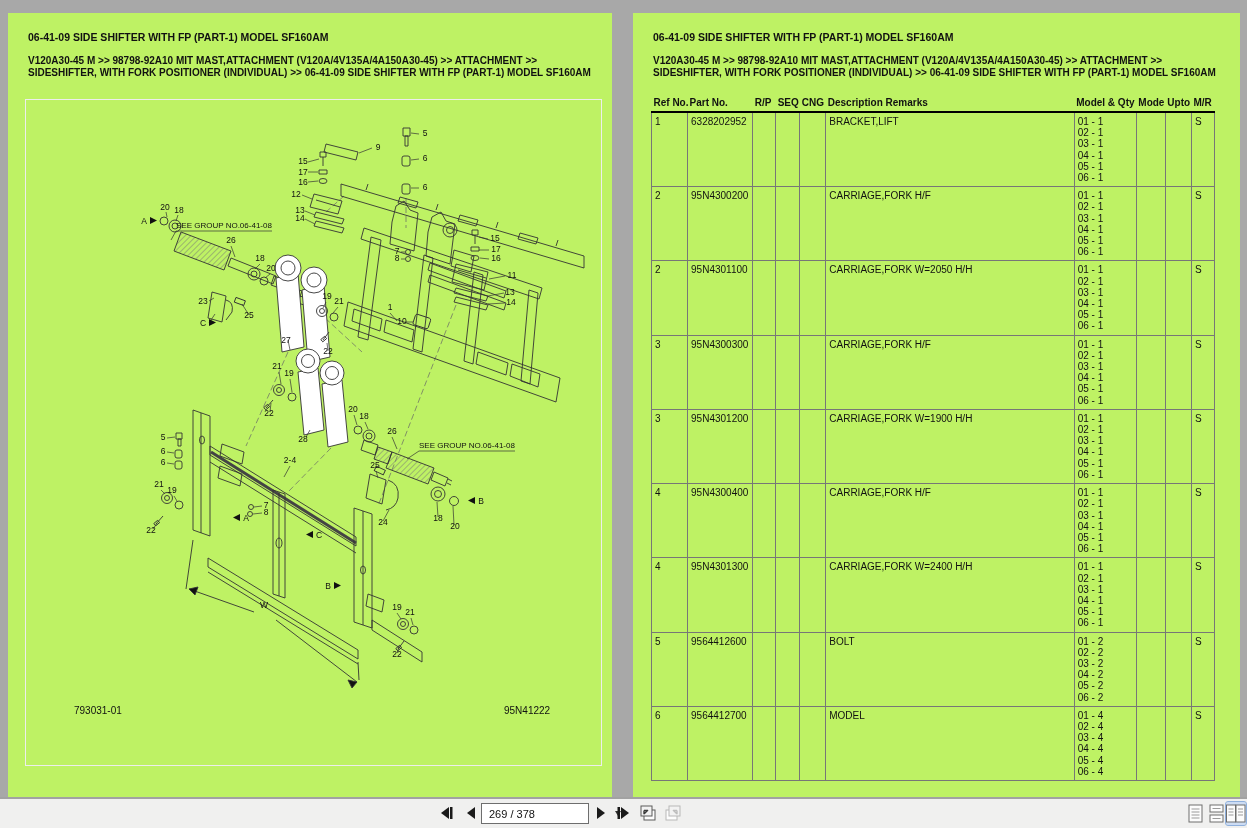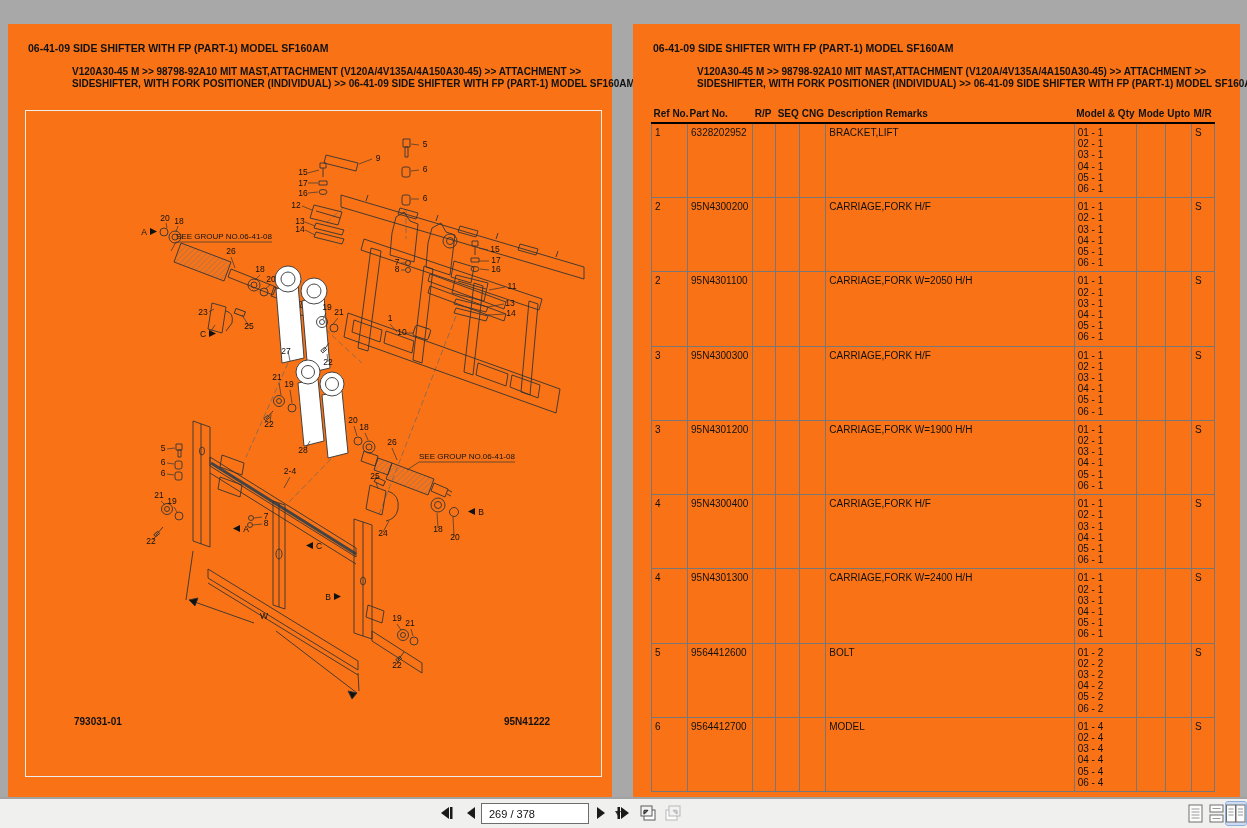--- a/index.html
+++ b/index.html
@@ -2,27 +2,27 @@
 <html><head>
 <meta charset="utf-8">
 <style>
   html,body{margin:0;padding:0;}
   body{
     width:1247px;height:828px;position:relative;overflow:hidden;
     background:#a8a8a8;
     font-family:"Liberation Sans",sans-serif;
     -webkit-font-smoothing:antialiased;
   }
-  .page{position:absolute;top:24px;height:789px;background:#f97316;}
+  .page{position:absolute;top:13px;height:789px;background:#bef264;}
   .page-left{left:8px;width:604px;}
   .page-right{left:633px;width:607px;}
   .pg-title{position:absolute;left:20px;top:18px;font-size:10.5px;font-weight:bold;color:#111;white-space:nowrap;}
-  .pg-crumb{position:absolute;left:20px;top:42px;width:572px;font-size:10px;font-weight:bold;color:#111;line-height:11.5px;margin-left:44px;}
+  .pg-crumb{position:absolute;left:20px;top:42px;width:572px;font-size:10px;font-weight:bold;color:#111;line-height:11.5px;}
   .diagram-box{position:absolute;left:17px;top:86px;width:575px;height:665px;border:1px solid #ededed;}
-  .fig-num{position:absolute;font-size:10px;font-weight:bold;color:#111;}
+  .fig-num{position:absolute;font-size:10px;font-weight:normal;color:#111;}
   #fig-left{left:66px;top:692px;}
   #fig-right{left:496px;top:692px;}
 
   
   .tbl-wrap{position:absolute;left:18px;top:84px;}
   table.parts{border-collapse:collapse;table-layout:fixed;width:564px;font-size:10px;color:#111;}
   table.parts thead th{
     font-weight:bold;text-align:left;padding:0 2px 3px 2px;border:none;
     border-bottom:2px solid #000;white-space:nowrap;overflow:hidden;
   }

